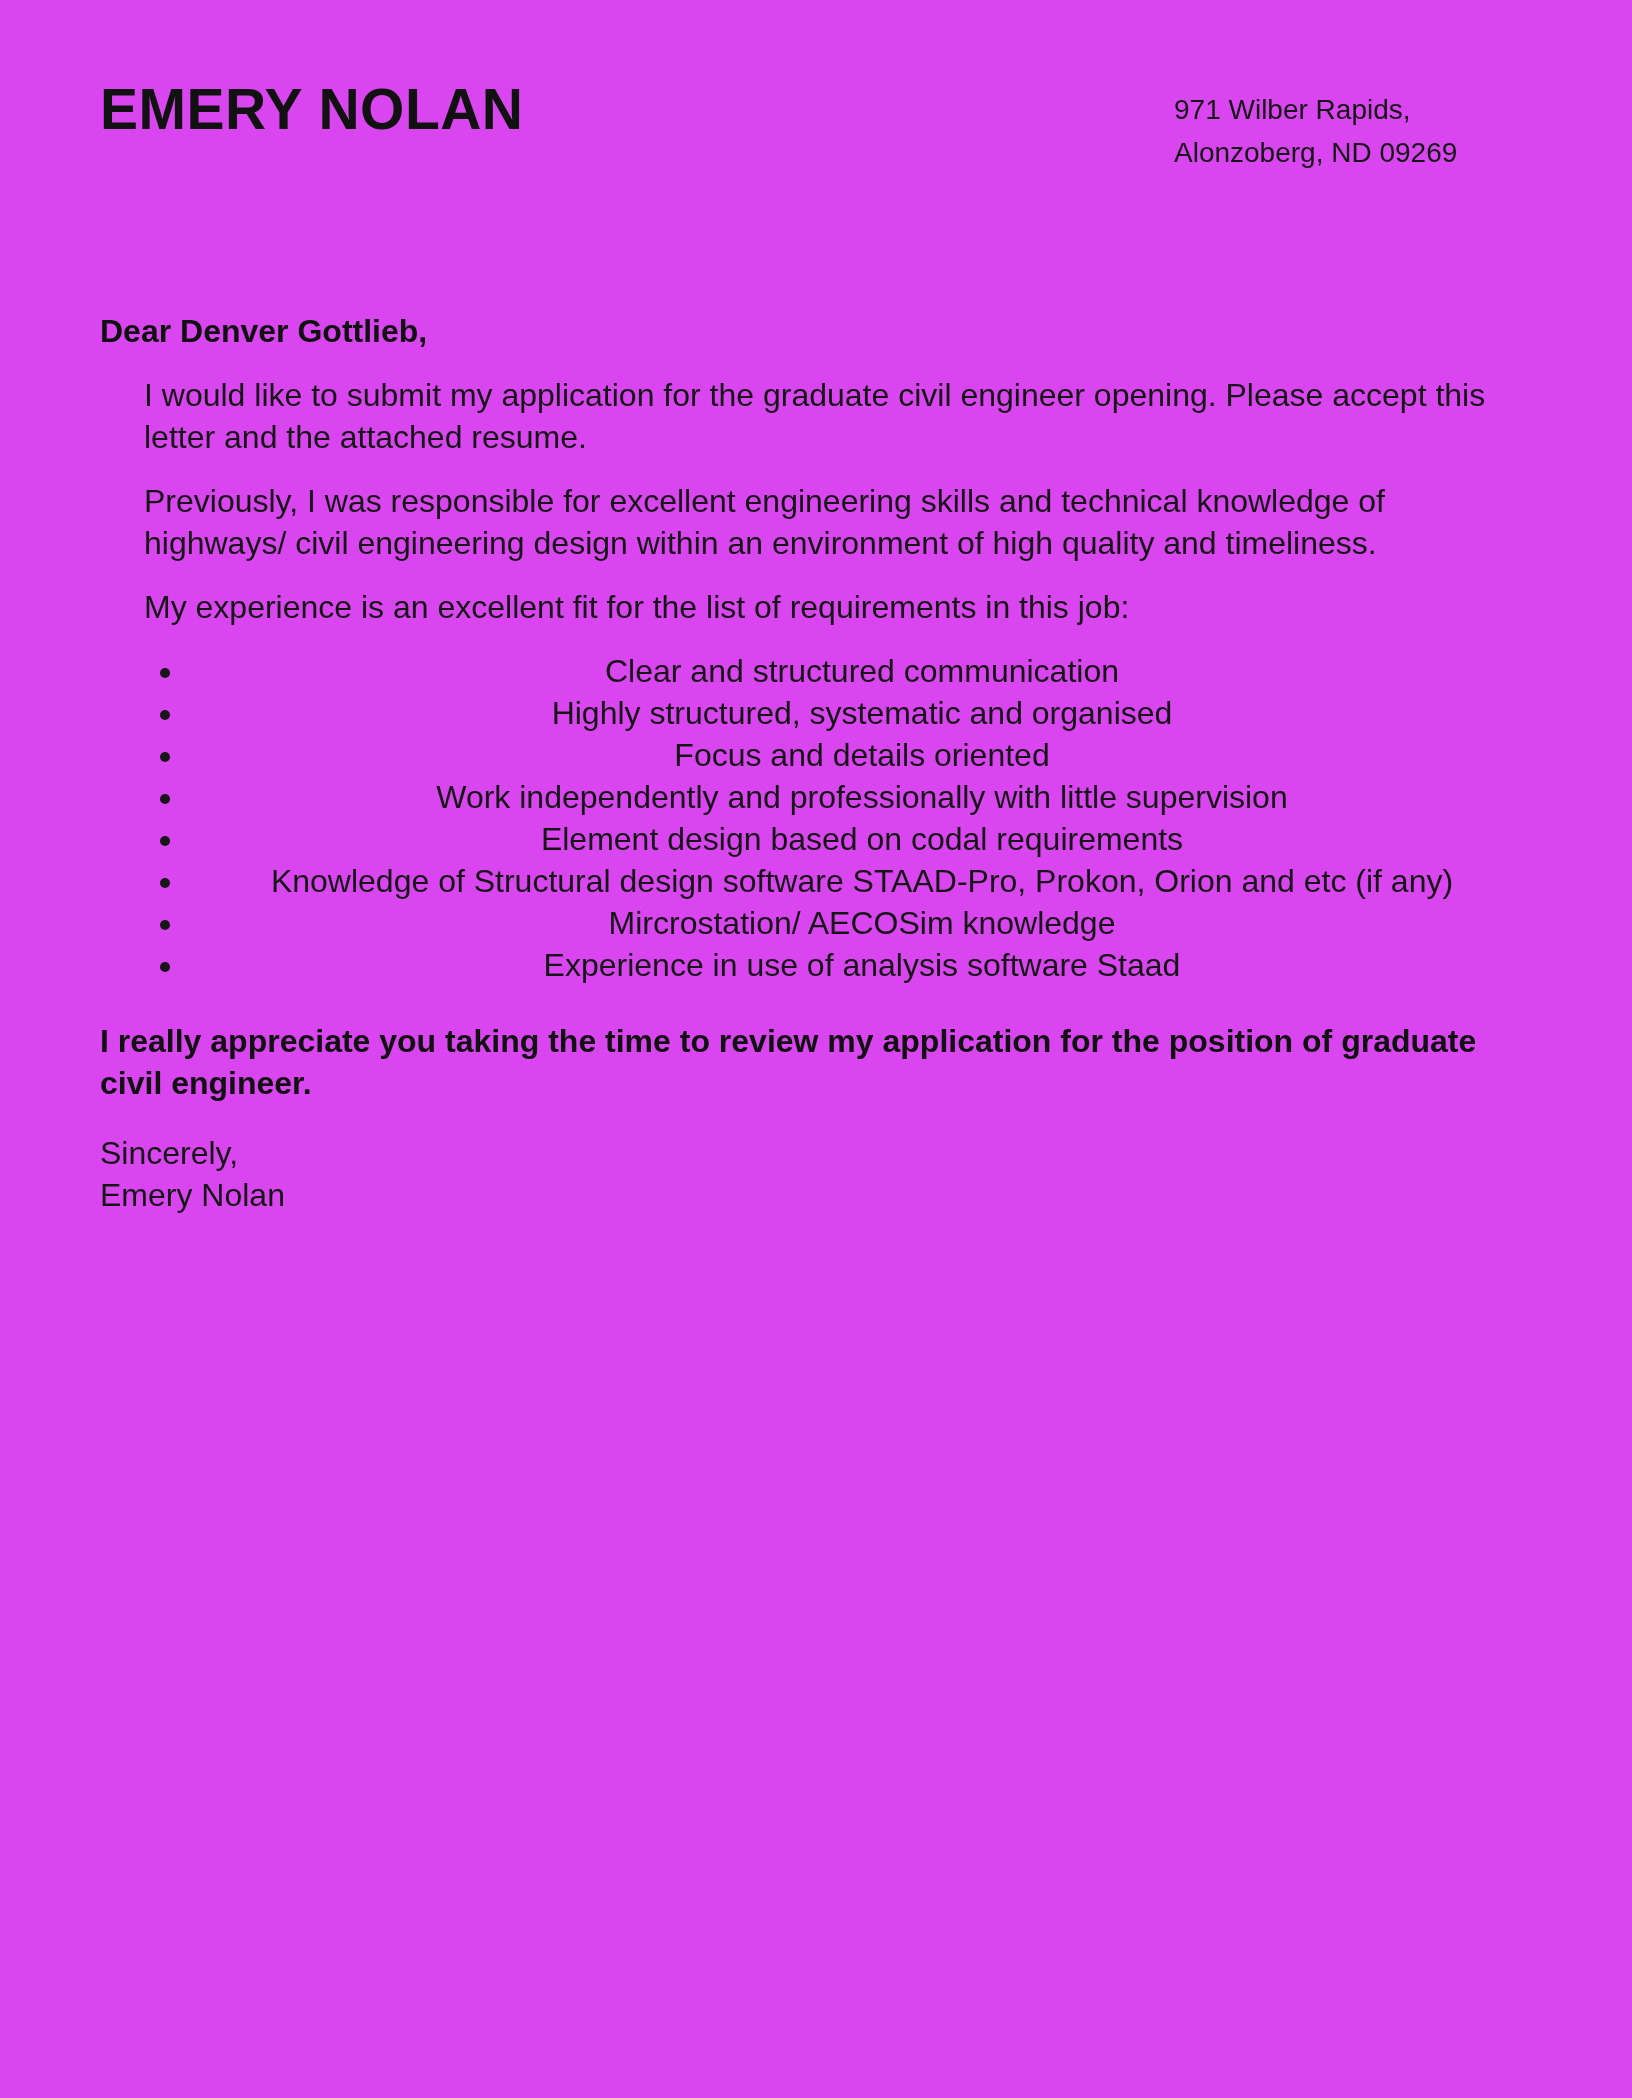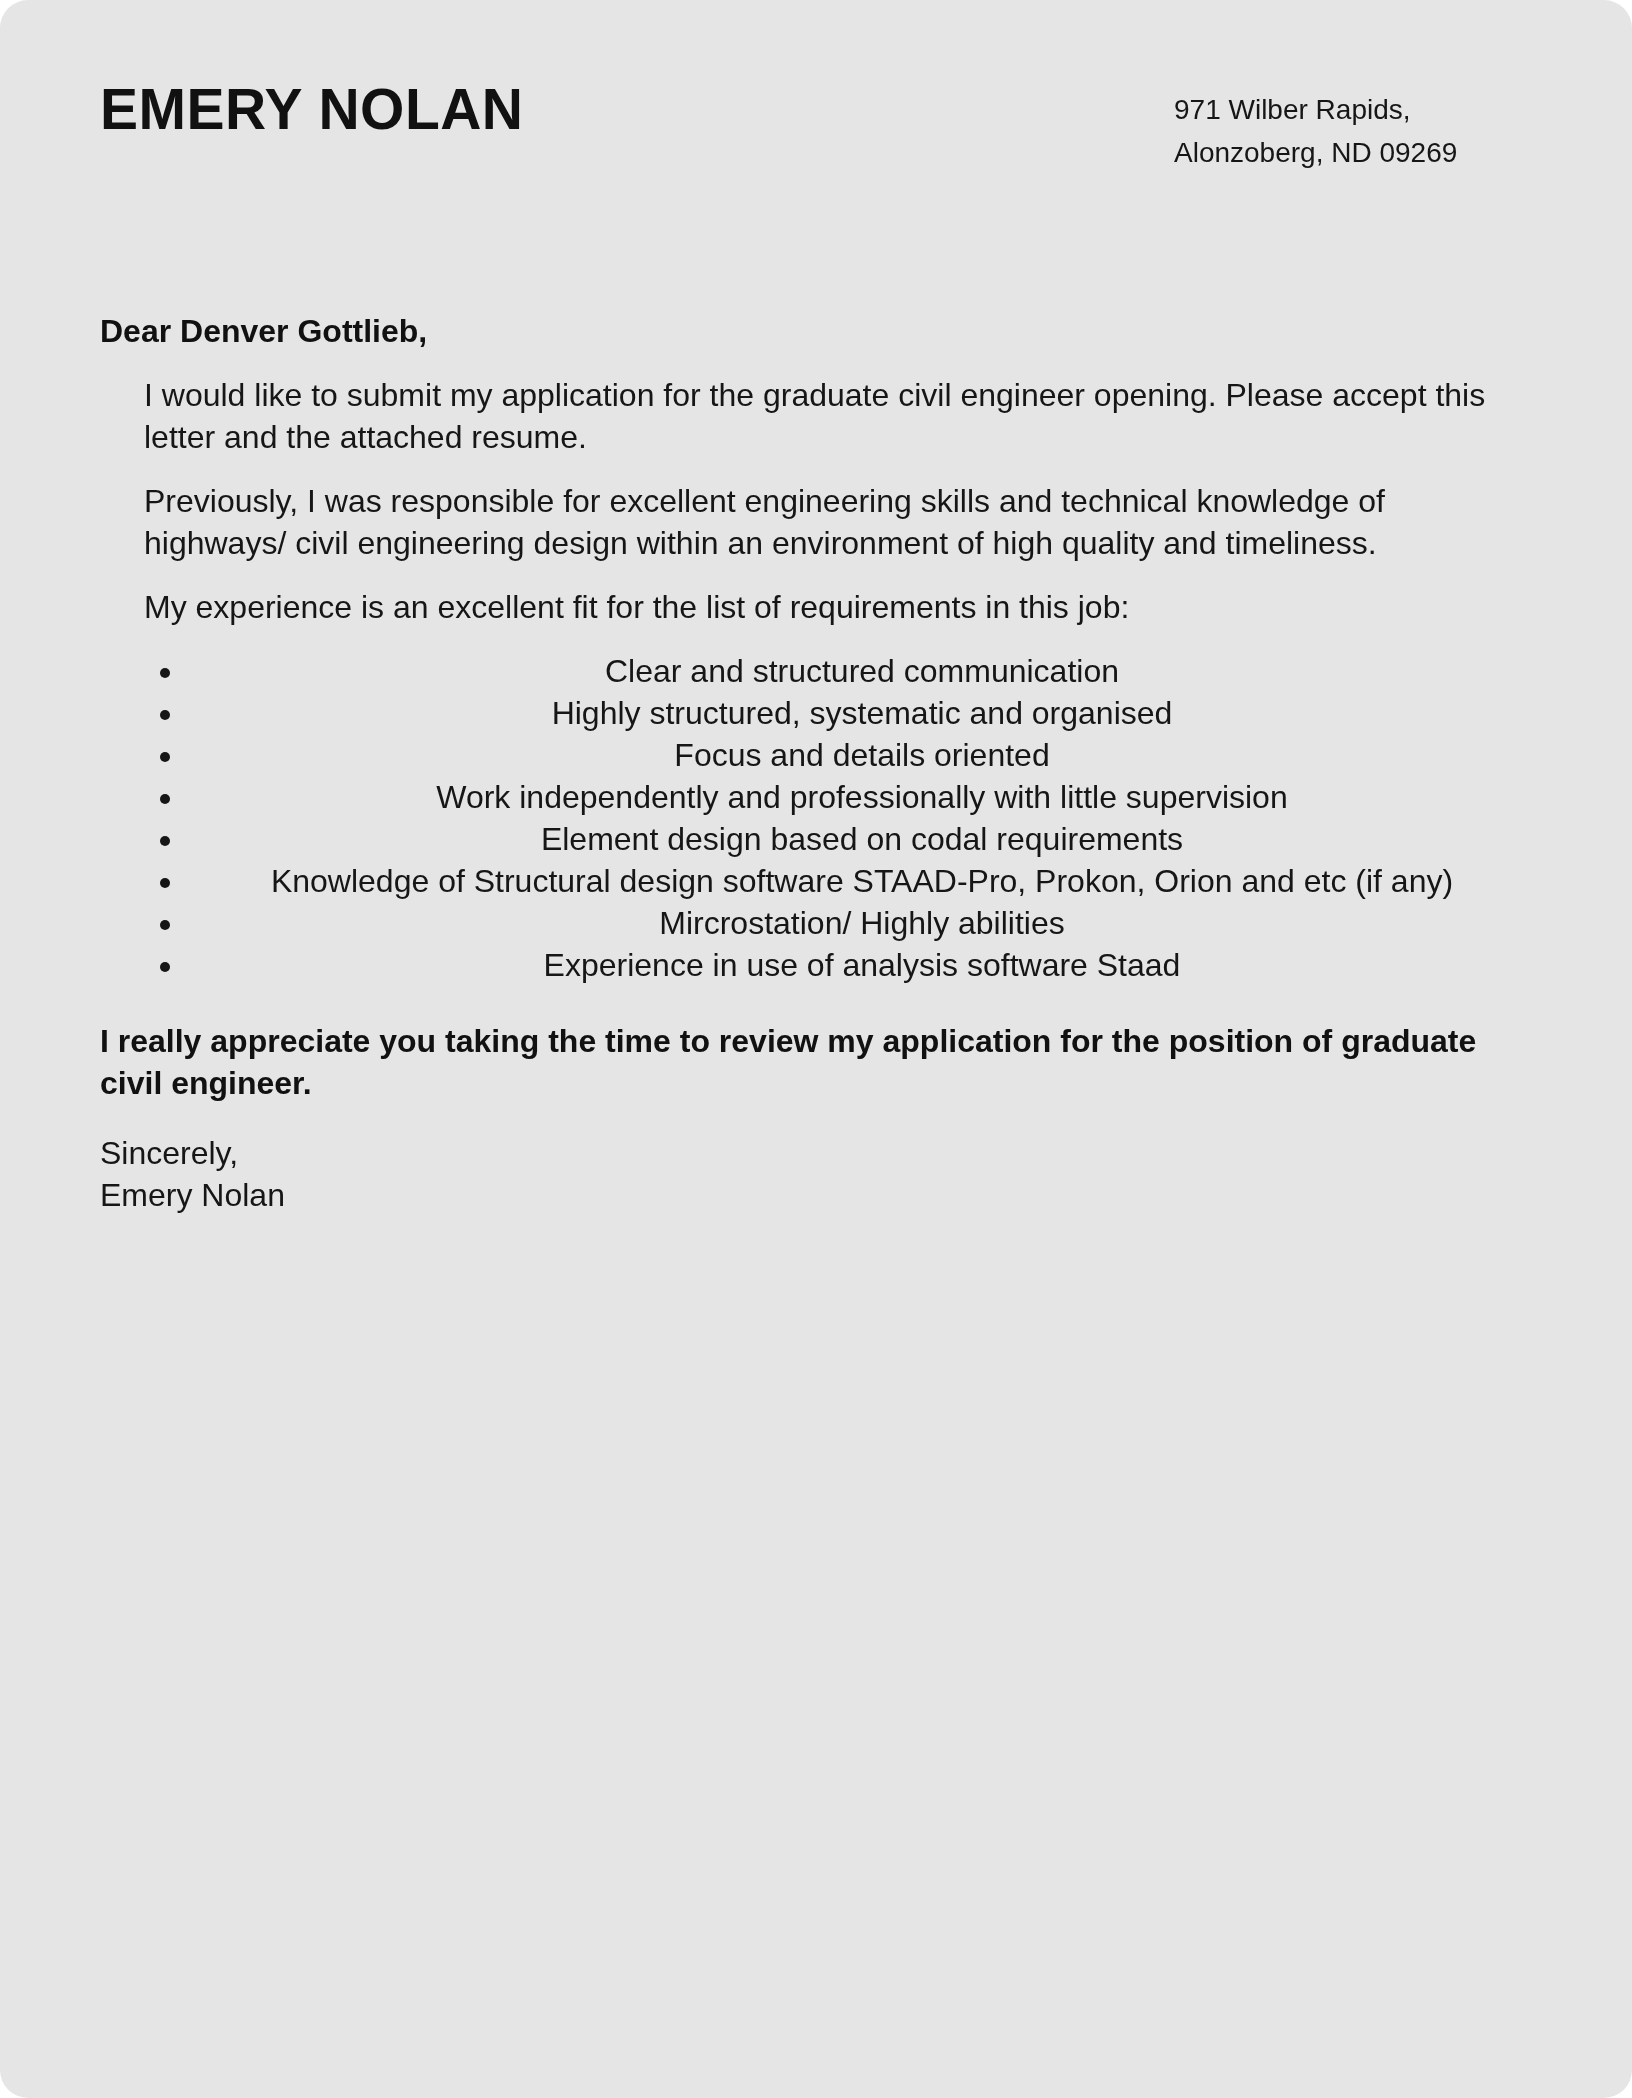--- a/index.html
+++ b/index.html
@@ -1,25 +1,24 @@
 <!DOCTYPE html>
 <html><head>
 <meta charset="utf-8">
 <style>
   * { margin: 0; padding: 0; box-sizing: border-box; }
   html, body { background: #ffffff; }
   .page {
     position: relative;
     width: 1632px;
     height: 2098px;
-    background: #e5e5e5;
+    background: #d946ef;
     font-family: "Liberation Sans", "DejaVu Sans", sans-serif;
     color: #161616;
     overflow: hidden;
-    border-radius: 28px;
   }
   .sender-name {
     position: absolute;
     left: 100px;
     top: 78px;
     font-size: 57px;
     font-weight: 700;
     letter-spacing: 0.5px;
     line-height: 1.1;
     color: #111111;
@@ -92,21 +91,21 @@
 
     <p class="para">My experience is an excellent fit for the list of requirements in this job:</p>
 
     <ul class="requirements">
         <li>Clear and structured communication</li>
         <li>Highly structured, systematic and organised</li>
         <li>Focus and details oriented</li>
         <li>Work independently and professionally with little supervision</li>
         <li>Element design based on codal requirements</li>
         <li>Knowledge of Structural design software STAAD-Pro, Prokon, Orion and etc (if any)</li>
-        <li>Mircrostation/ Highly abilities</li>
+        <li>Mircrostation/ AECOSim knowledge</li>
         <li>Experience in use of analysis software Staad</li>
       </ul>
 
     <p class="closing-para">I really appreciate you taking the time to review my application for the position of graduate civil engineer.</p>
 
     <div class="signoff-block">
       <div>Sincerely,</div>
       <div>Emery Nolan</div>
     </div>
 

